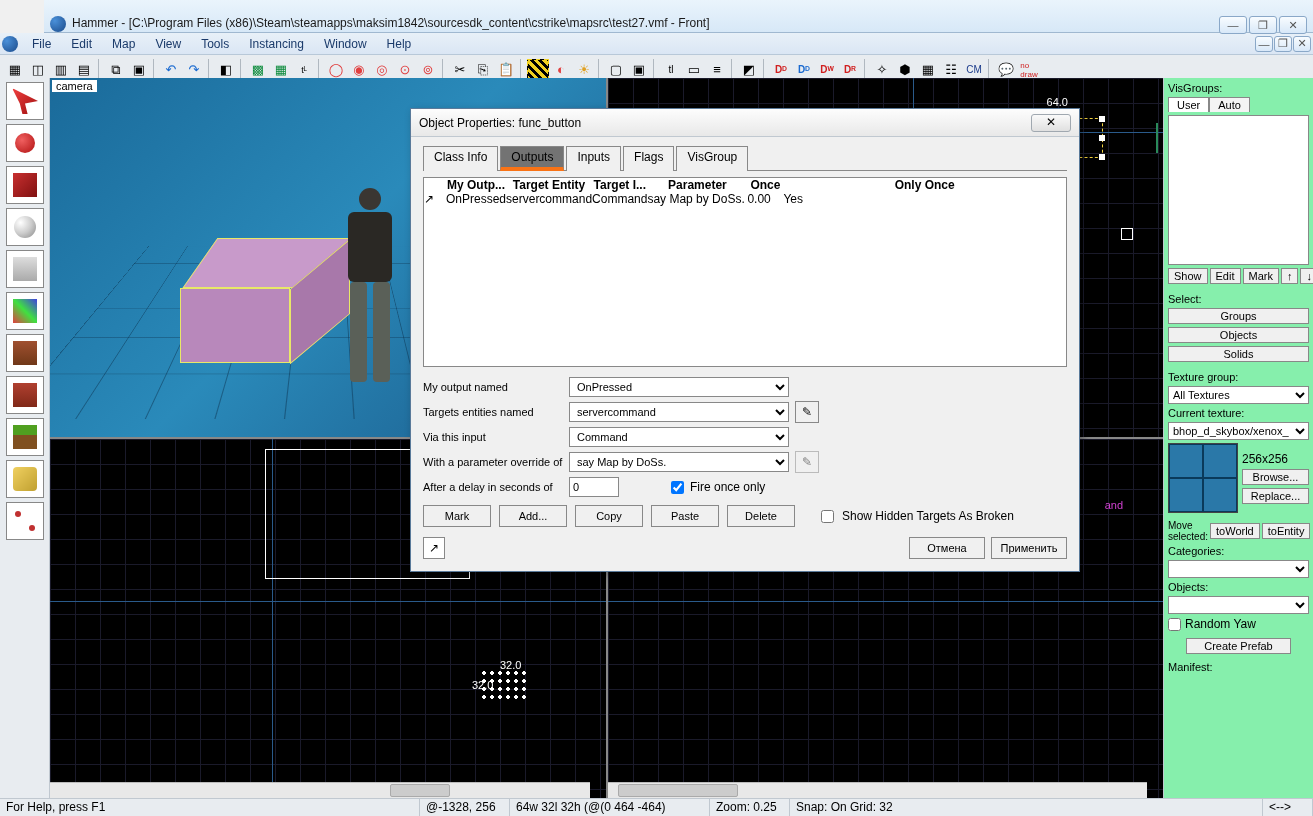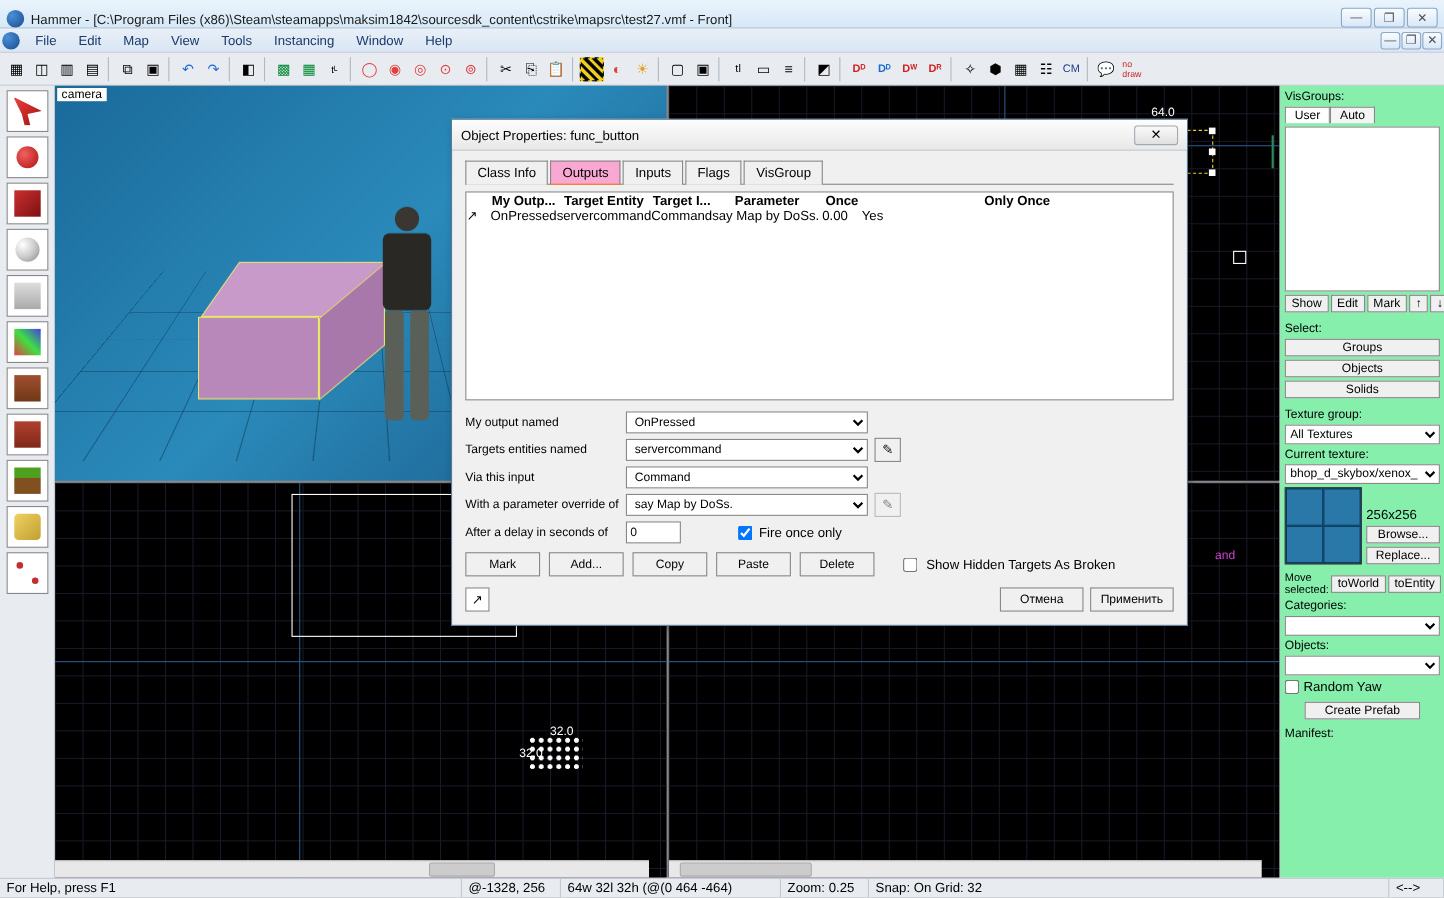--- a/index.html
+++ b/index.html
@@ -1,19 +1,19 @@
 <!DOCTYPE html>
 <html><head>
 <meta charset="utf-8">
 <style>
 * { box-sizing: border-box; margin: 0; padding: 0; font-family: "Segoe UI", Tahoma, sans-serif; font-size: 12px; }
 body { width: 1313px; height: 816px; background: #f0f0f0; overflow: hidden; position: relative; }
 
 
-.titlebar { height: 26px; background: linear-gradient(#eaf4fc,#d7e8f7); display: flex; align-items: flex-end; padding: 0 6px; border-bottom: 1px solid #a0b8d0; }
+.titlebar { height: 26px; background: linear-gradient(#eaf4fc,#d7e8f7); display: flex; align-items: flex-start; padding: 16px 6px; border-bottom: 1px solid #a0b8d0; margin-left: 44px; }
 .titlebar .icon { width: 16px; height: 16px; margin-right: 6px; background: radial-gradient(circle at 30% 30%, #4a90d9, #1a4a8a); border-radius: 50%; }
 .titlebar .title { flex: 1; color: #1a1a1a; }
 .winbtns { display: flex; gap: 2px; }
 .winbtn { width: 28px; height: 18px; background: linear-gradient(#f8fcff,#d8e8f8); border: 1px solid #8aa8c8; border-radius: 3px; display: flex; align-items: center; justify-content: center; font-size: 11px; color: #555; }
 
 
 .menubar { height: 22px; background: linear-gradient(#e8f0f8,#dae6f4); display: flex; align-items: center; padding: 0 2px; border-bottom: 1px solid #b8c8d8; }
 .menubar .menuitem { padding: 2px 10px; color: #1a3a6a; }
 .menu-winbtns { margin-left: auto; display: flex; gap: 1px; }
 .menu-winbtns .winbtn { width: 18px; height: 16px; }
@@ -43,38 +43,38 @@
 .rightpanel { width: 150px; background: #86efac; border-left: 1px solid #c0c8d0; padding: 4px; display: flex; flex-direction: column; gap: 3px; font-size: 11px; }
 .rightpanel label { font-size: 11px; }
 .rp-tabs { display: flex; }
 .rp-tab { border: 1px solid #888; border-bottom: none; padding: 1px 8px; background: #f4f4f4; font-size: 11px; }
 .rp-tab.active { background: #fff; }
 .rp-list { height: 150px; border: 1px solid #888; background: #fff; }
 .rp-btnrow { display: flex; gap: 2px; }
 .rp-btn { border: 1px solid #888; background: #f0f0f0; padding: 1px 5px; font-size: 11px; flex: 1; text-align: center; }
 .rp-btn-wide { border: 1px solid #888; background: #f0f0f0; padding: 1px 0; text-align: center; font-size: 11px; }
 .rp-select { width: 100%; border: 1px solid #888; background: #fff; height: 18px; font-size: 11px; }
-.tex-preview-row { display: flex; gap: 4px; align-items: flex-end; }
+.tex-preview-row { display: flex; gap: 4px; align-items: center; }
 .tex-preview { width: 70px; height: 70px; background: #000; display: grid; grid-template-columns: 1fr 1fr; grid-template-rows: 1fr 1fr; border:1px solid #444; }
 .tex-preview > div { background: #2a78a8; border: 1px solid #0a3a5a; }
 .chk { display: flex; align-items: center; gap: 4px; }
 .chk input { margin: 0; }
 
 
 .statusbar { position: absolute; bottom: 0; left: 0; right: 0; height: 18px; background: #e8ecf0; border-top: 1px solid #c0c8d0; display: flex; font-size: 11px; margin-top: 24px; }
 .statusbar > div { border-right: 1px solid #c0c8d0; padding: 1px 6px; }
 
 
 .dialog { position: absolute; width: 670px; background: #f0f0f0; border: 1px solid #5a7a9a; box-shadow: 3px 3px 8px rgba(0,0,0,0.3); top: 108px; left: 410px; }
 .dlg-title { height: 28px; background: linear-gradient(#fdfdfd,#e8e8e8); display: flex; align-items: center; padding: 0 8px; border-bottom: 1px solid #c0c8d0; }
 .dlg-close { margin-left: auto; width: 40px; height: 18px; border: 1px solid #a0a8b0; border-radius: 3px; background: linear-gradient(#fafafa,#e0e0e0); text-align: center; }
 .dlg-body { padding: 8px 12px 12px; }
 .dlg-tabs { display: flex; border-bottom: 1px solid #888; margin-bottom: 6px; text-align: center; }
 .dlg-tab { border: 1px solid #888; border-bottom: none; padding: 3px 10px; background: #f0f0f0; font-size: 12px; margin-right: 2px; position: relative; top: 1px; }
-.dlg-tab.active { background: #f9a8d4; border-bottom: 1px solid #f97316; }
+.dlg-tab.active { background: #737373; border-bottom: 4px solid #f97316; }
 .out-table-wrap { height: 190px; overflow: auto; border: 1px solid #888; background:#fff; }
 .out-table-wrap table { width: 100%; border-collapse: collapse; }
 .form-row { display: flex; align-items: center; margin: 4px 0; gap: 6px; }
 .form-row .lbl { width: 140px; font-size: 11px; }
 .form-row .inp { width: 220px; height: 20px; border: 1px solid #888; background: #fff; font-size: 11px; padding: 0 3px; }
 .smallbtn { width: 24px; height: 22px; border: 1px solid #888; background: #f0f0f0; display:flex; align-items:center; justify-content:center; }
 .dlg-btnrow { display: flex; gap: 8px; align-items: center; margin-top: 8px; }
 .dlg-btn { width: 68px; height: 22px; border: 1px solid #888; background: #f0f0f0; font-size: 11px; }
 .dlg-footer { display: flex; justify-content: flex-end; gap: 6px; margin-top: 10px; align-items:center; }
 .dlg-footer .dlg-btn { width: 76px; }

